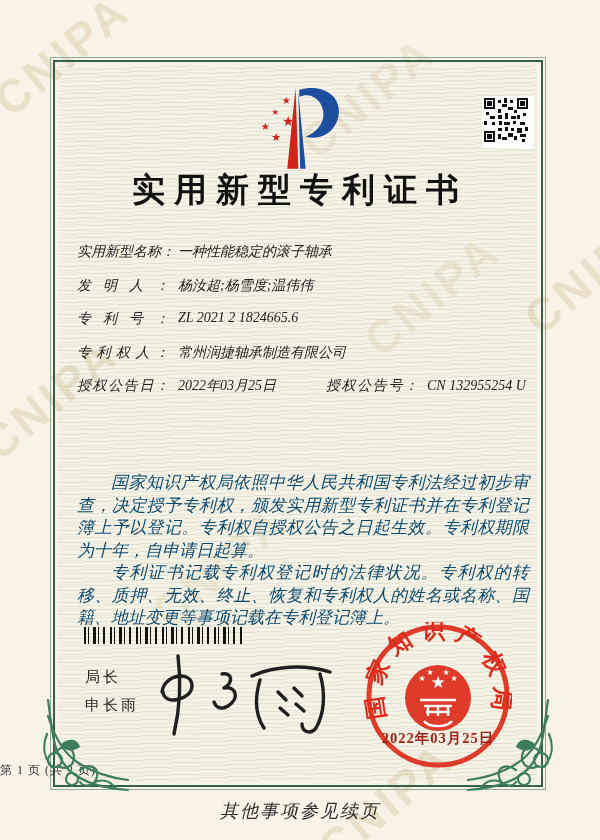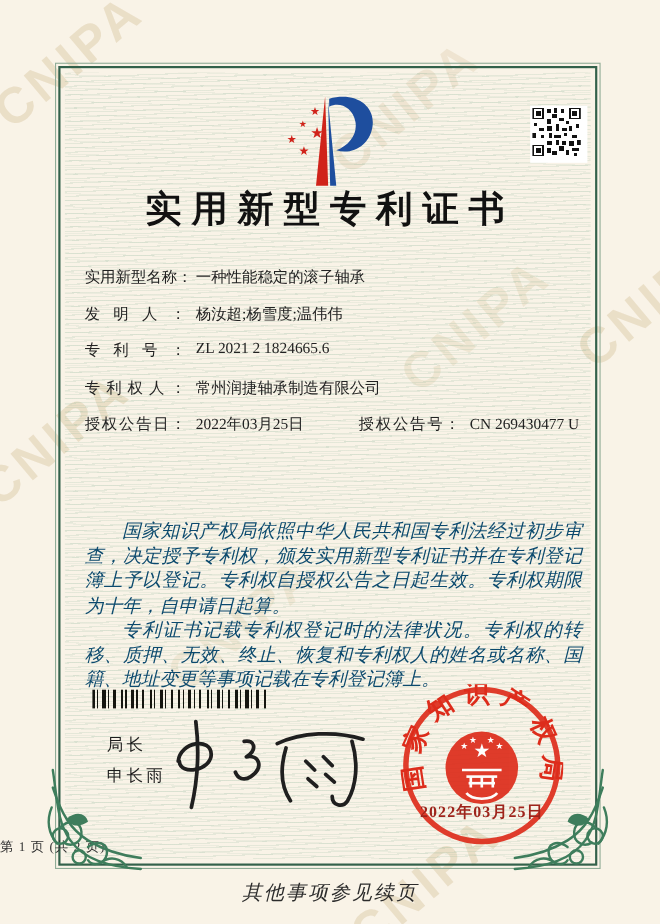--- a/index.html
+++ b/index.html
@@ -39,21 +39,21 @@
     position:absolute;left:77px;top:88px;
     font-size:13.5px;letter-spacing:1px;color:#3a3a3a;
   }
   .logo{position:absolute;left:256px;top:84px;}
   .qr{position:absolute;left:482px;top:96px;width:48px;height:48px;background:#fff;padding:2px;}
   .title{
     position:absolute;left:0;top:168px;width:600px;text-align:center;
     font-size:33px;font-weight:bold;letter-spacing:9px;color:#111;
   }
   .fields{position:absolute;left:77px;top:243px;width:456px;font-size:14px;}
-  .row{margin-bottom:15.5px;white-space:nowrap;}
+  .row{margin-bottom:15.5px;white-space:nowrap;font-style:italic;}
   .lbl{
     display:inline-block;width:92px;
     text-align:justify;text-align-last:justify;
     color:#222;vertical-align:top;
   }
   .val{margin-left:9px;color:#222;}
   .val-fixed{display:inline-block;width:148px;margin-left:9px;}
   .paras{
     position:absolute;left:77px;top:472px;width:452px;
     font-size:17px;line-height:22.5px;text-align:justify;
@@ -64,21 +64,21 @@
     position:absolute;left:84px;top:627px;width:158px;height:17px;
     background:
       repeating-linear-gradient(90deg,
         #15150f 0 2px, transparent 2px 4px,
         #15150f 4px 5px, transparent 5px 9px,
         #15150f 9px 12px, transparent 12px 14px,
         #15150f 14px 15px, transparent 15px 19px,
         #15150f 19px 21px, transparent 21px 26px);
   }
   .officer{position:absolute;left:85px;top:668px;font-size:15px;letter-spacing:3px;color:#1c1c1c;}
-  .officer div{margin-bottom:9px;margin-left:12px;}
+  .officer div{margin-bottom:9px;}
   .signature{position:absolute;left:148px;top:648px;}
   .seal{position:absolute;left:364px;top:622px;}
   .seal-date{
     position:absolute;left:363px;top:729px;width:150px;text-align:center;
     font-size:14.5px;font-weight:bold;color:#9e241b;letter-spacing:1px;
   }
   .page-info{
     position:absolute;left:0;top:762px;width:600px;text-align:left;
     font-size:12px;color:#333;letter-spacing:1px;
   }
@@ -184,21 +184,21 @@
       <div class="row">
         <span class="lbl">发明人：</span><span class="val">杨汝超;杨雪度;温伟伟</span>
       </div>
       <div class="row">
         <span class="lbl">专利号：</span><span class="val">ZL 2021 2 1824665.6</span>
       </div>
       <div class="row">
         <span class="lbl">专利权人：</span><span class="val">常州润捷轴承制造有限公司</span>
       </div>
       <div class="row">
-        <span class="lbl">授权公告日：</span><span class="val val-fixed">2022年03月25日</span><span class="lbl">授权公告号：</span><span class="val">CN 269430477 U</span>
+        <span class="lbl">授权公告日：</span><span class="val val-fixed">2022年03月25日</span><span class="lbl">授权公告号：</span><span class="val">CN 132955254 U</span>
       </div>
     </div>
 
     <div class="paras">
       <p>国家知识产权局依照中华人民共和国专利法经过初步审查，决定授予专利权，颁发实用新型专利证书并在专利登记簿上予以登记。专利权自授权公告之日起生效。专利权期限为十年，自申请日起算。</p>
       <p>专利证书记载专利权登记时的法律状况。专利权的转移、质押、无效、终止、恢复和专利权人的姓名或名称、国籍、地址变更等事项记载在专利登记簿上。</p>
     </div>
 
     <div class="barcode"></div>
 

